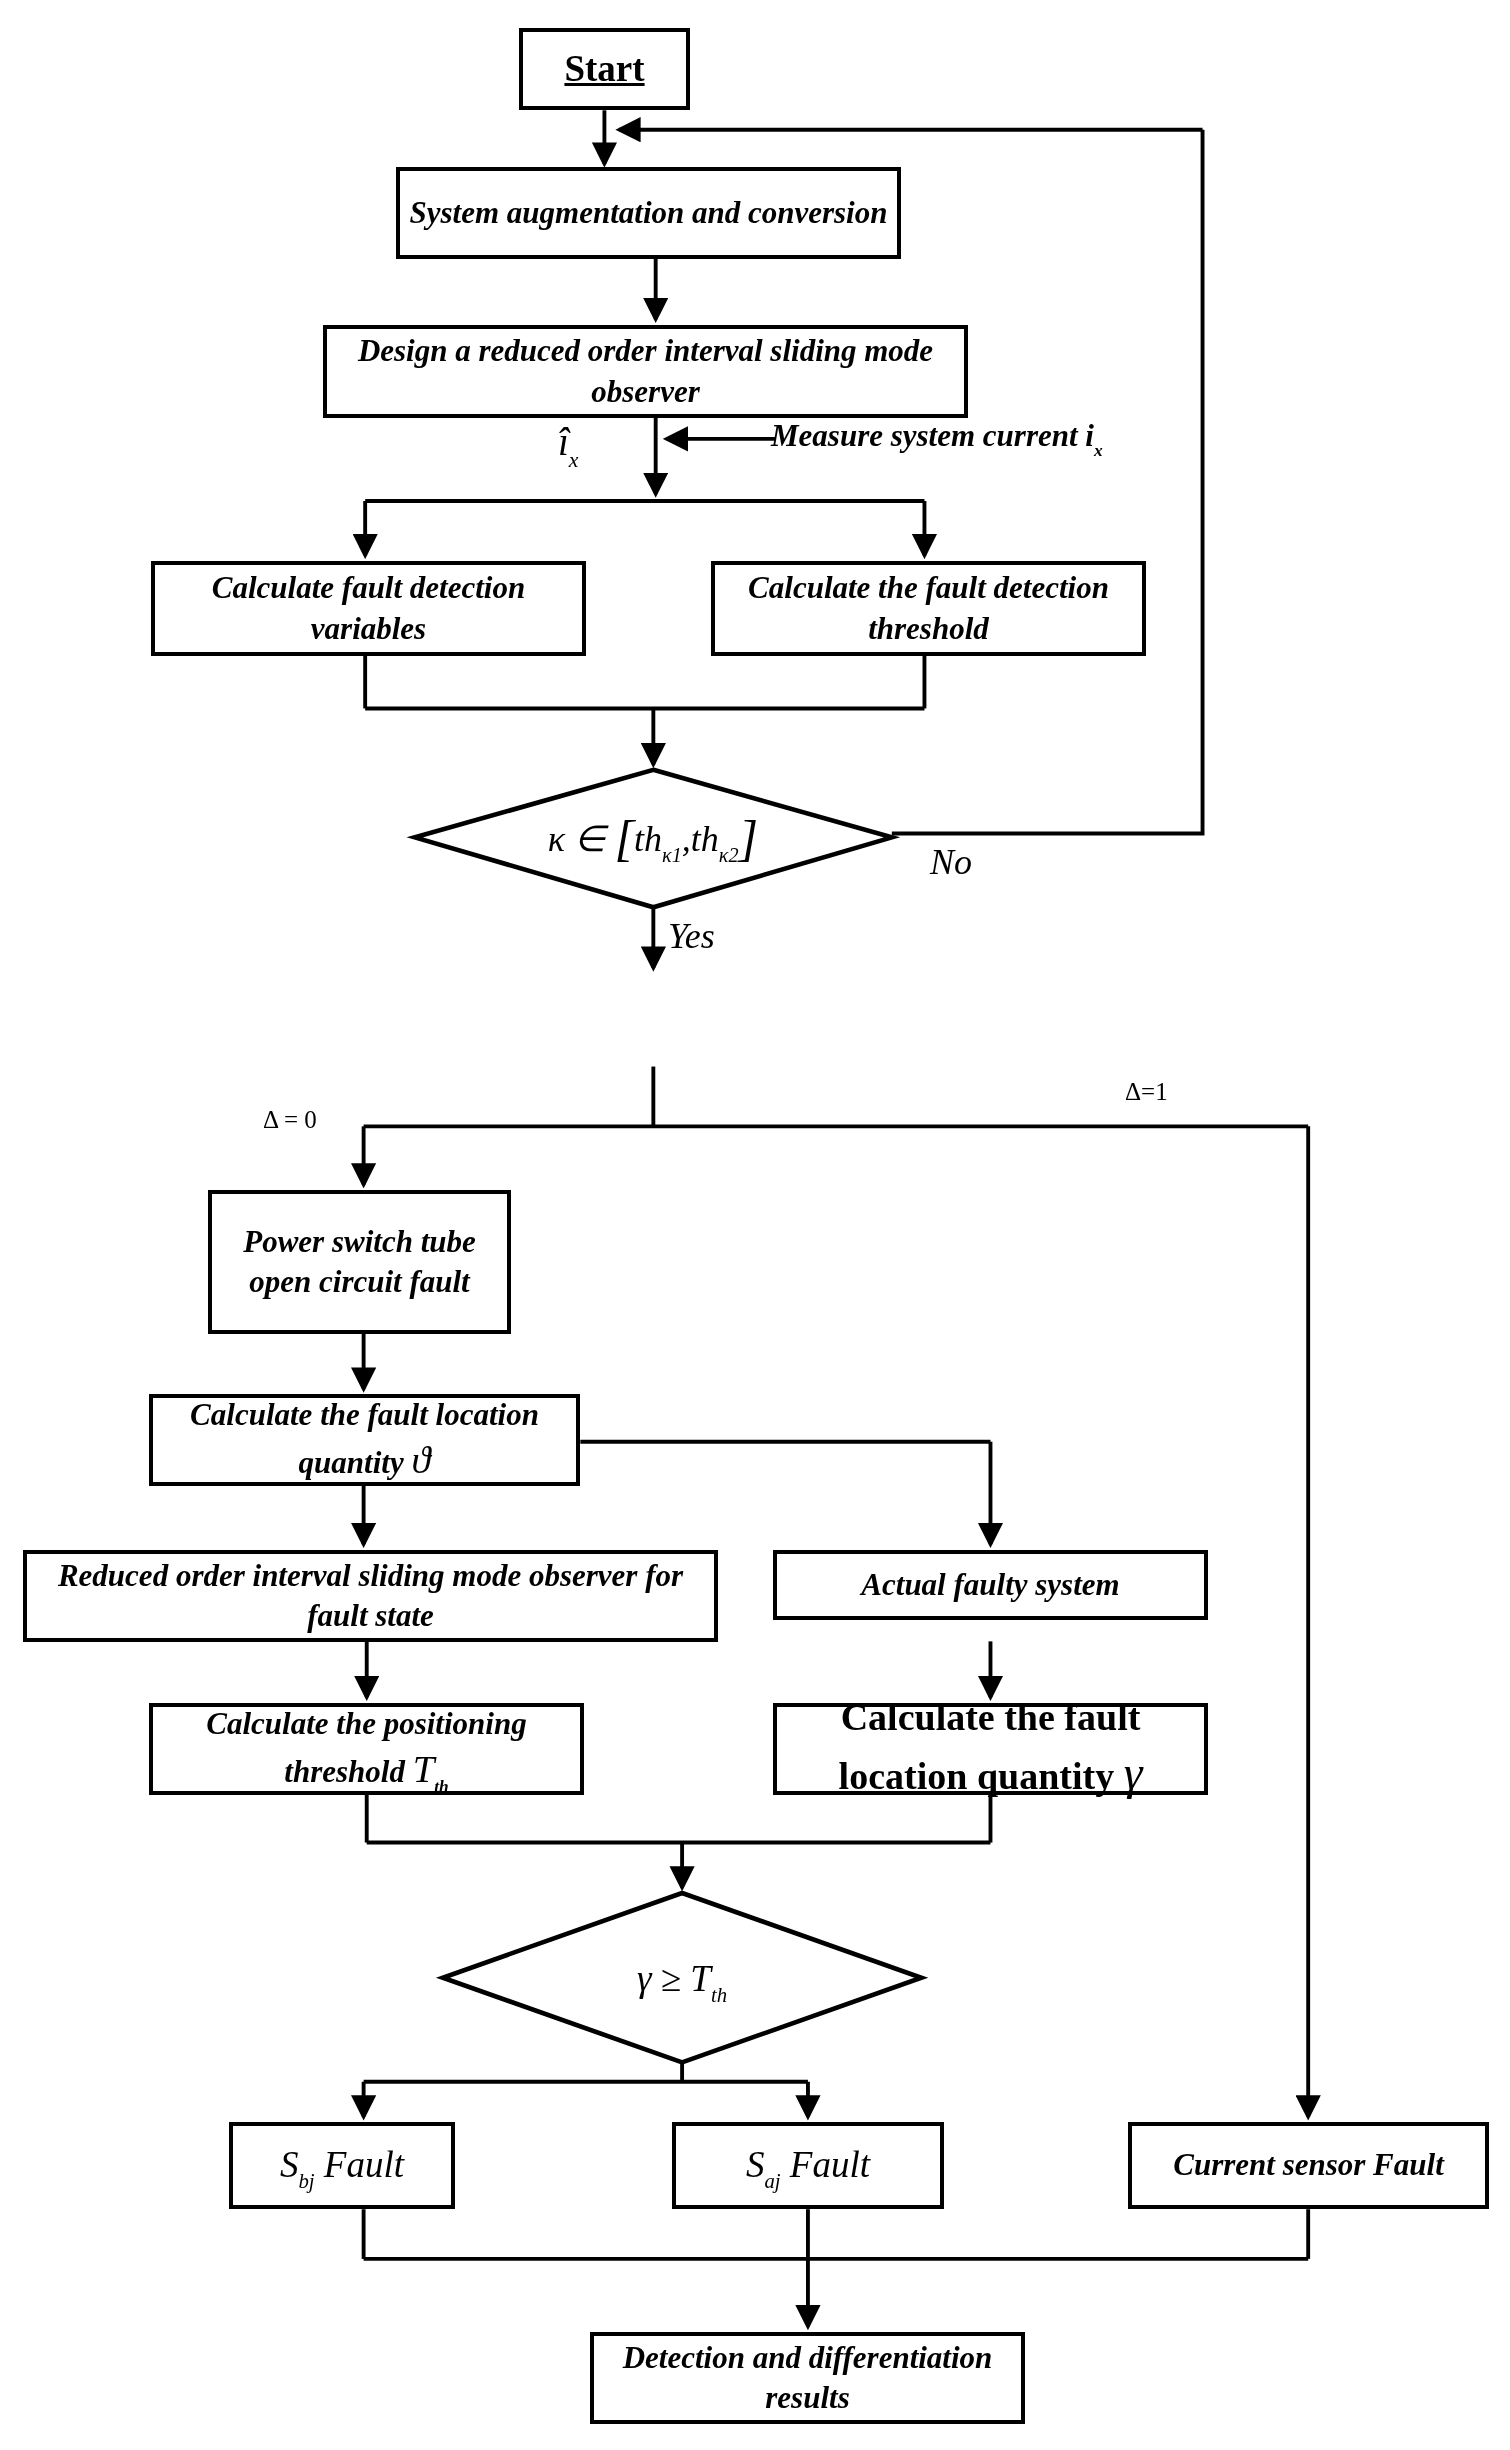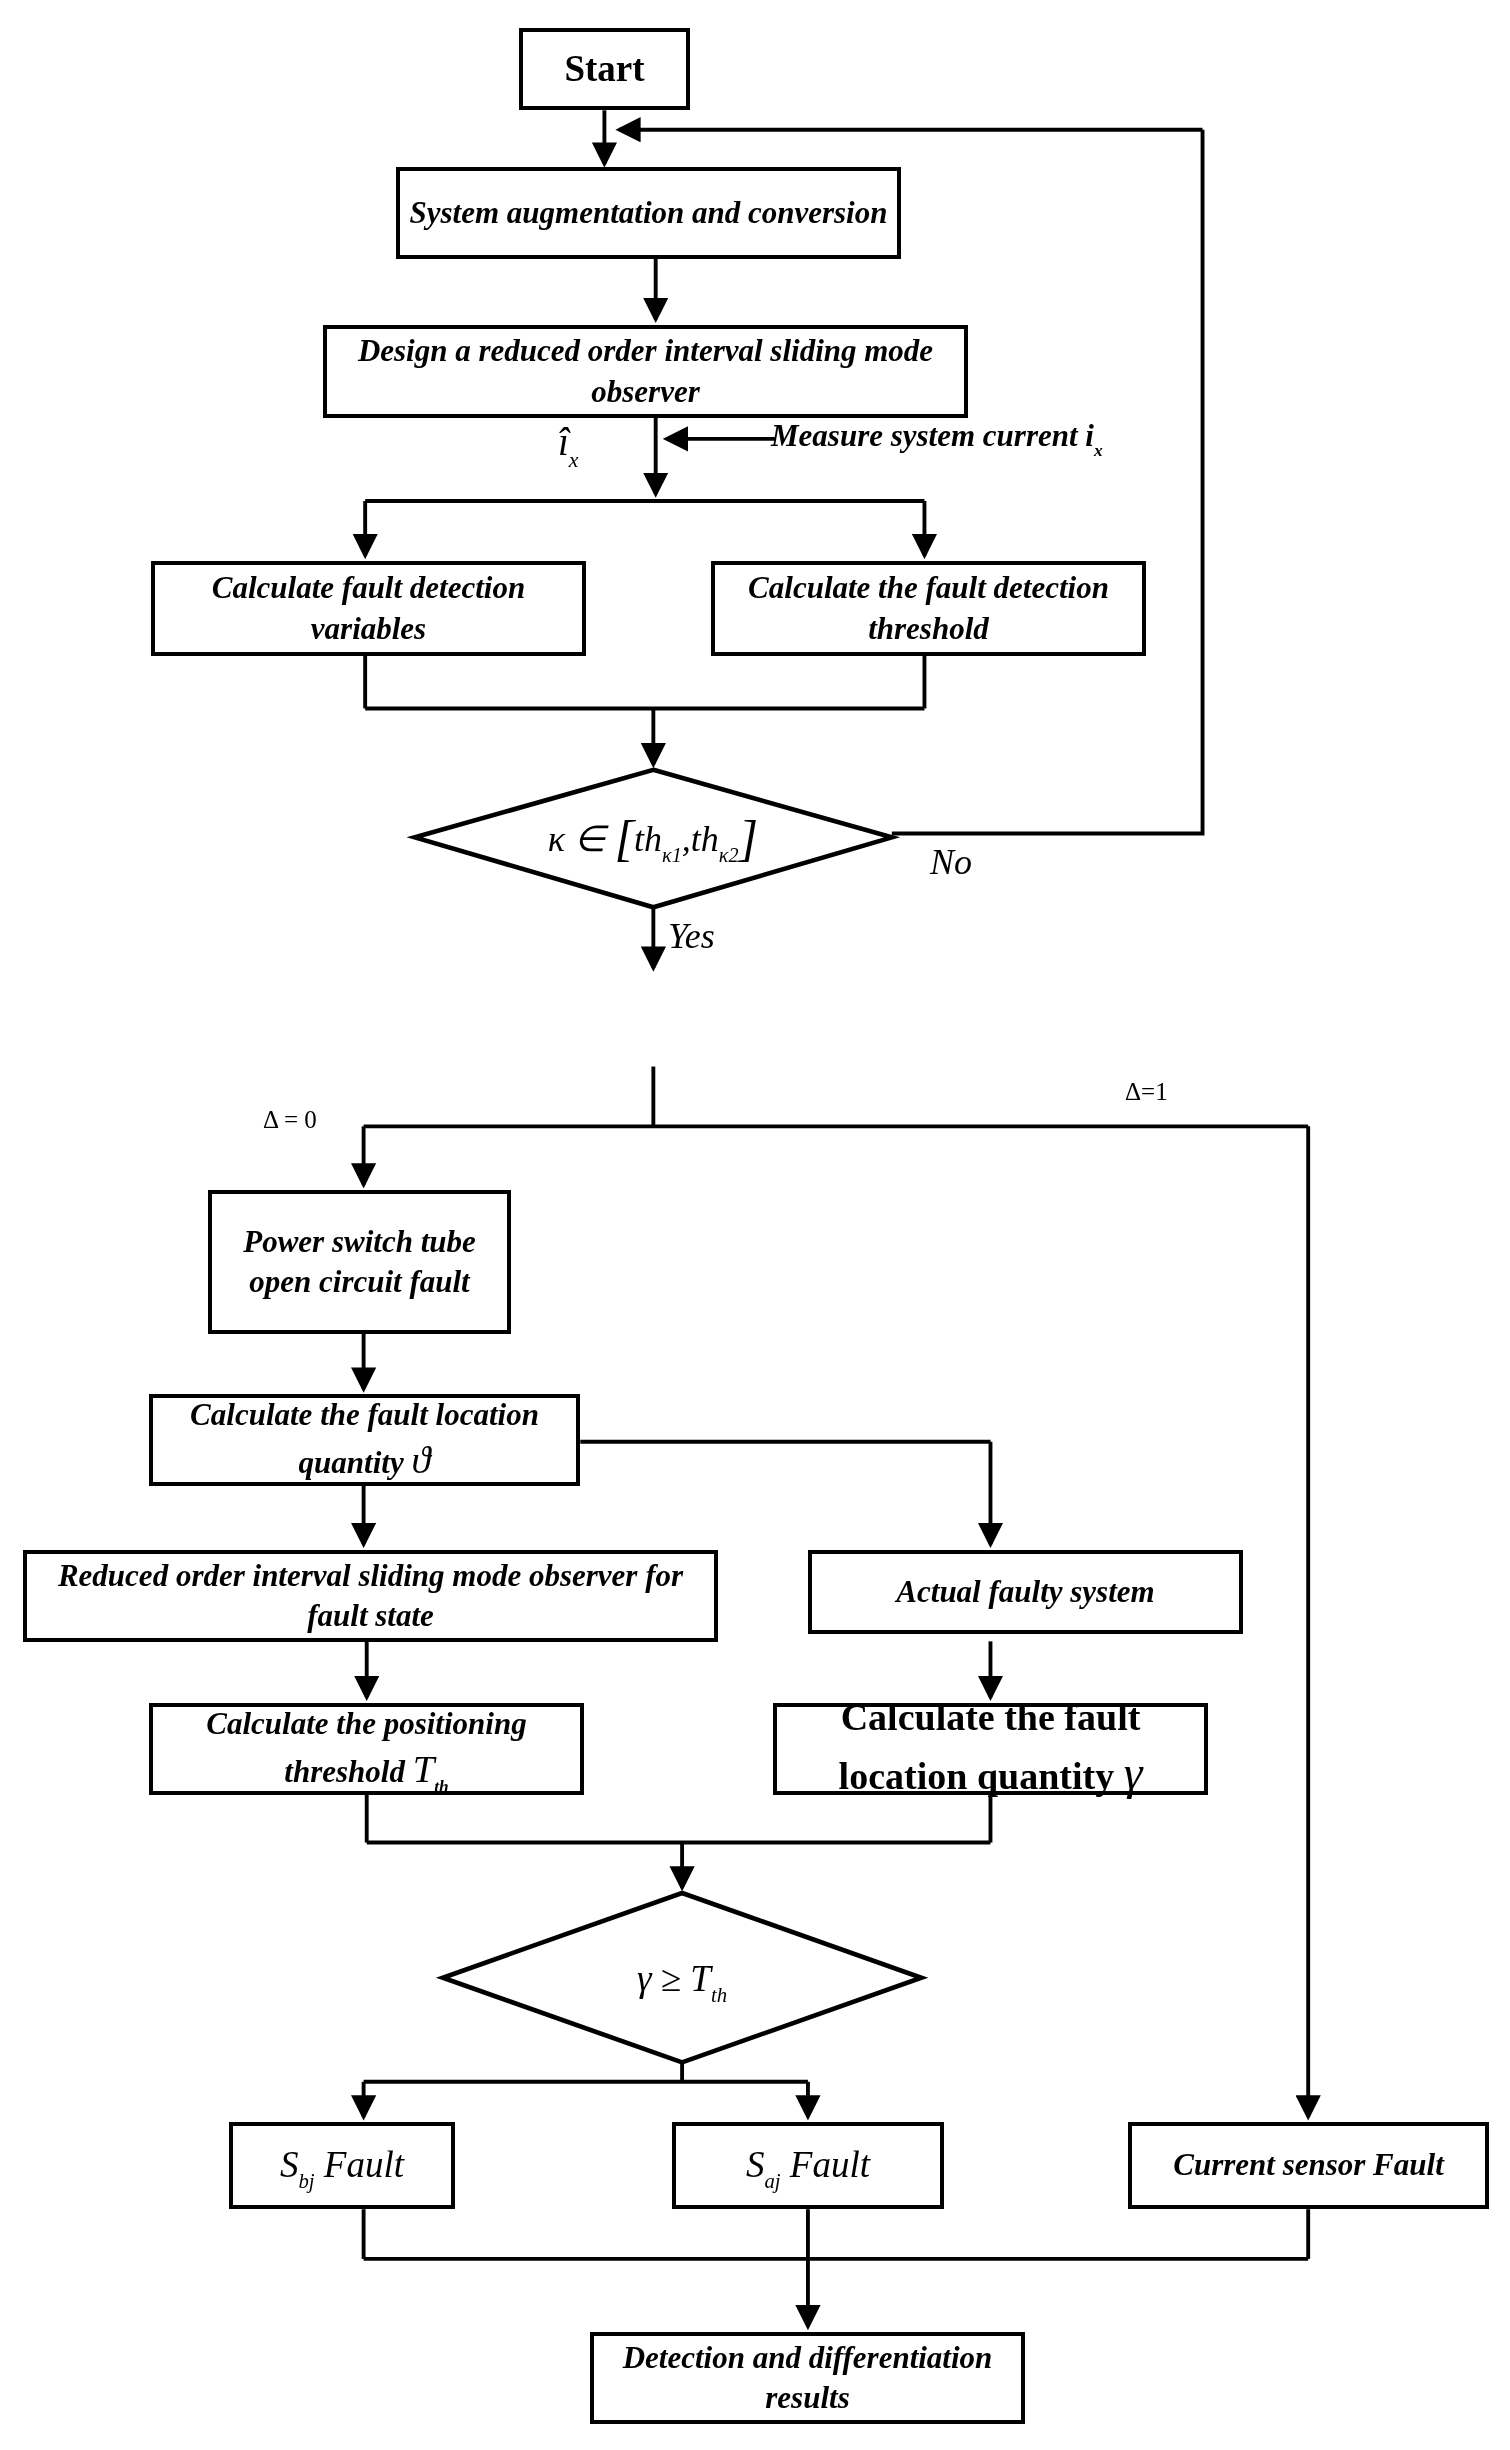--- a/index.html
+++ b/index.html
@@ -84,21 +84,21 @@
       <path d="M 1040 2844 V 2908"></path>
       <path d="M 1684 2844 V 2908"></path>
       <path d="M 468 2908 H 1684"></path>
       <path d="M 1040 2908 V 2995" marker-end="url(#ah)"></path>
     </g>
 
     <polygon points="841,991 1148,1078 841,1168 534,1078" fill="#fff" stroke="#000" stroke-width="6"></polygon>
     <polygon points="878,2437 1186,2546 878,2655 570,2546" fill="#fff" stroke="#000" stroke-width="6"></polygon>
   </svg>
 
-  <div class="box upright" style="left:519px;top:28px;width:171px;height:82px;font-size:37px;">
+  <div class="box upright" style="left:519px;top:28px;width:171px;height:82px;font-size:37px;text-decoration:underline;">
     <span>Start</span>
   </div>
 
   <div class="box" style="left:396px;top:167px;width:505px;height:92px;">
     <span>System augmentation and conversion</span>
   </div>
 
   <div class="box" style="left:323px;top:325px;width:645px;height:93px;">
     <span>Design a reduced order interval sliding mode observer</span>
   </div>
@@ -117,21 +117,21 @@
   </div>
 
   <div class="box" style="left:149px;top:1394px;width:431px;height:92px;">
     <span><span>Calculate the fault location quantity </span><span class="sym-big">ϑ</span></span>
   </div>
 
   <div class="box" style="left:23px;top:1550px;width:695px;height:92px;">
     <span>Reduced order interval sliding mode observer for fault state</span>
   </div>
 
-  <div class="box" style="left:773px;top:1550px;width:435px;height:84px;margin-left:35px;">
+  <div class="box" style="left:773px;top:1550px;width:435px;height:70px;">
     <span>Actual faulty system</span>
   </div>
 
   <div class="box" style="left:149px;top:1703px;width:435px;height:92px;">
     <span><span>Calculate the positioning threshold </span><span class="regular sym-big">T</span><sub>th</sub></span>
   </div>
 
   <div class="box upright" style="left:773px;top:1703px;width:435px;height:92px;font-size:38px;">
     <span><span>Calculate the fault location quantity </span><span class="sym sym-big">γ</span></span>
   </div>

